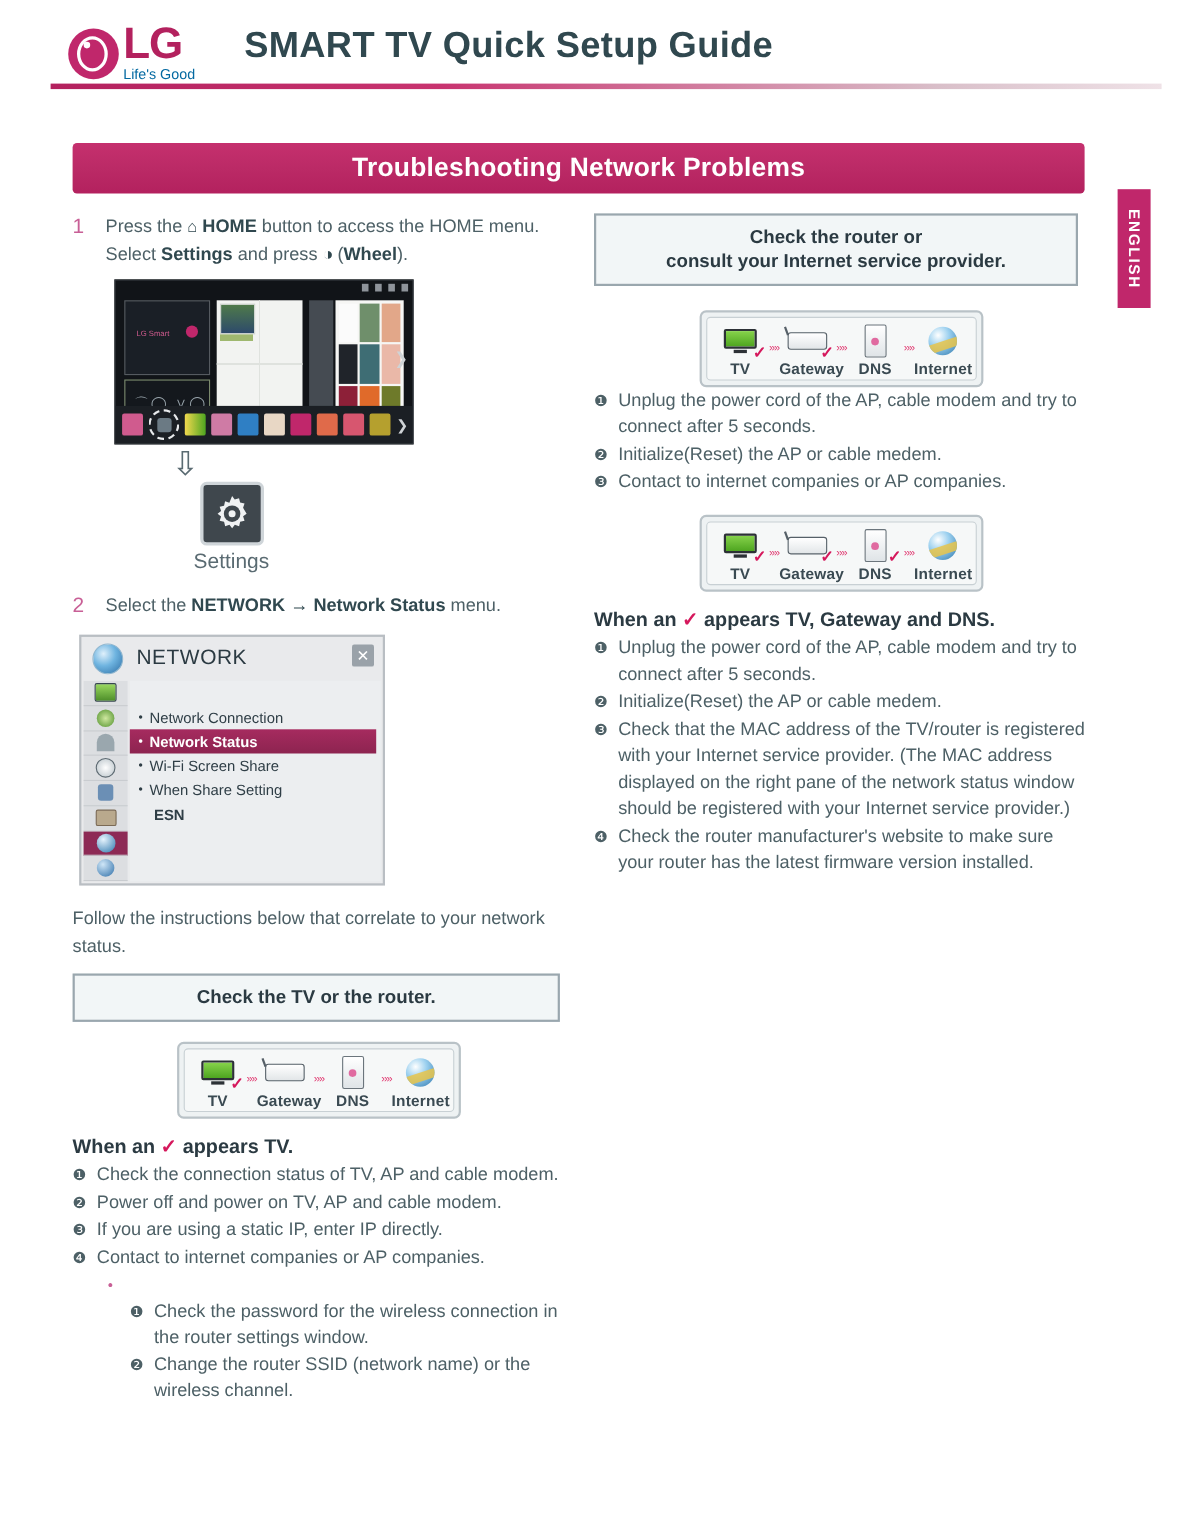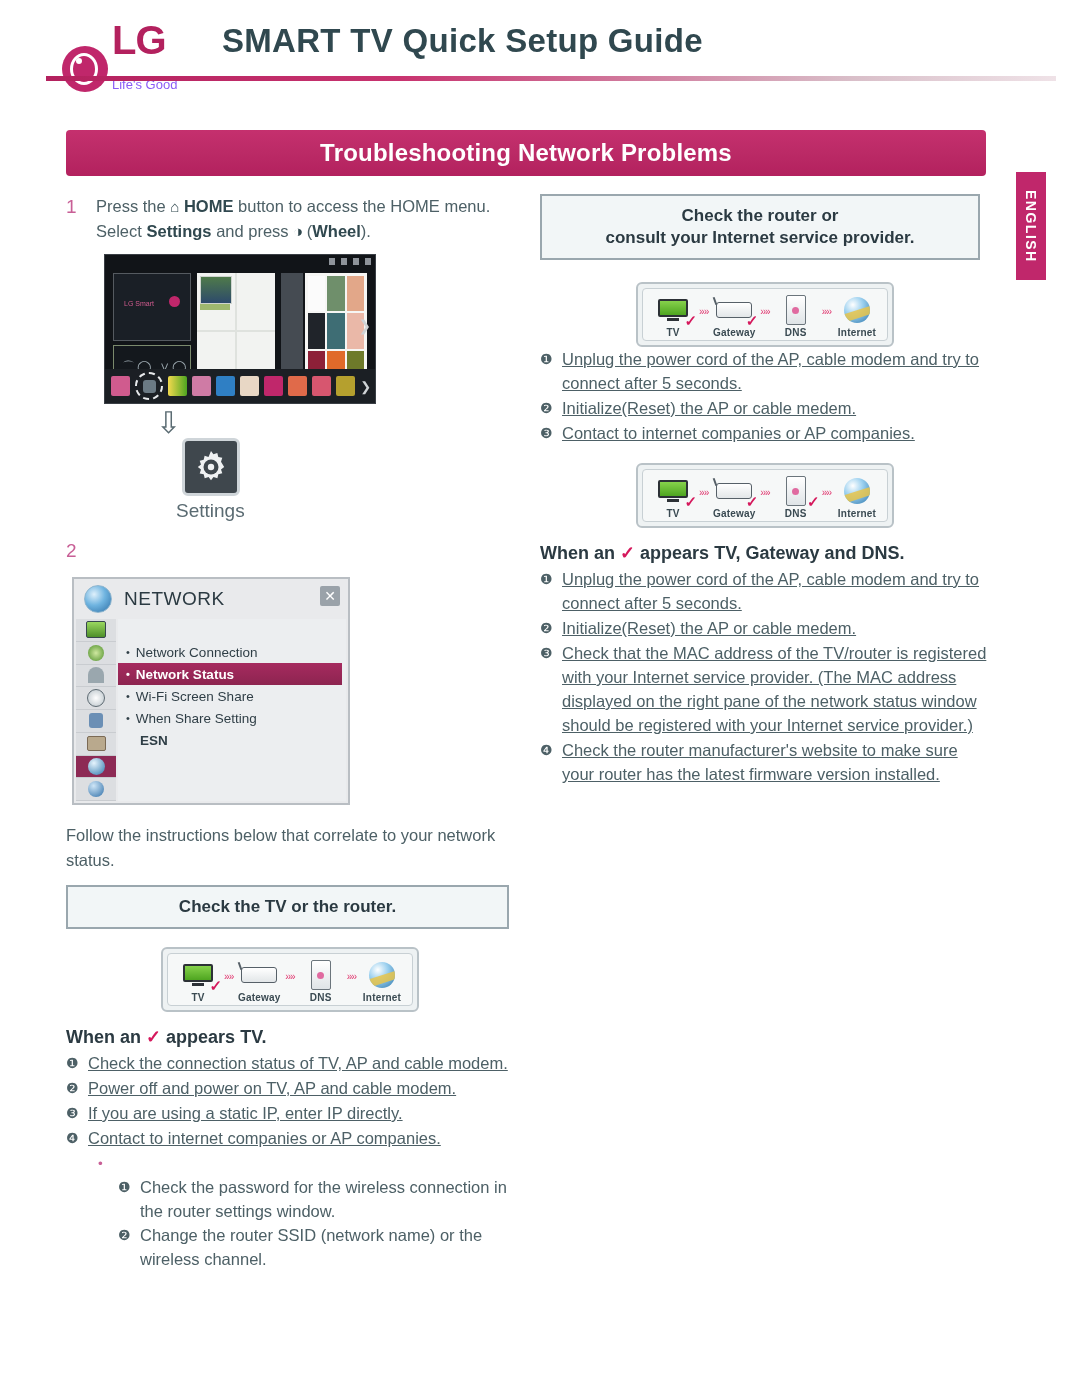--- a/index.html
+++ b/index.html
@@ -20,21 +20,21 @@
   .header {
     position: absolute;
     left: 0; top: 0;
     width: 1080px;
     height: 88px;
   }
   .logo-wrap {
     position: absolute;
     left: 62px; top: 20px;
     display: flex;
-    align-items: flex-end;
+    align-items: center;
   }
   .lg-badge {
     width: 46px; height: 46px;
     border-radius: 50%;
     background: #c0276b;
     position: relative;
     flex: none;
     margin-top: 2px;
   }
   .lg-badge::before {
@@ -60,23 +60,23 @@
   .lg-word {
     font-size: 40px;
     font-weight: bold;
     color: #b3215e;
     letter-spacing: -1px;
     line-height: 40px;
     font-family: "Liberation Sans", sans-serif;
   }
   .lg-slogan {
     font-size: 13px;
-    color: #8b5cf6;
+    color: #0369a1;
     line-height: 14px;
-    margin-top: 18px;
+    margin-top: 1px;
   }
   .header-title {
     position: absolute;
     left: 222px; top: 22px;
     font-size: 33px;
     font-weight: bold;
     color: #30484f;
     letter-spacing: 0.3px;
   }
   .header-rule {
@@ -356,21 +356,21 @@
     text-align: center;
     position: relative;
     flex: none;
   }
   .node .art {
     height: 30px;
     display: flex; align-items: center; justify-content: center;
     position: relative;
   }
   .node .lbl {
-    font-size: 10px;
+    font-size: 14px;
     font-weight: bold;
     color: #3a4a52;
     margin-top: 2px;
     letter-spacing: 0.2px;
   }
   .node .check {
     position: absolute;
     right: 2px; bottom: -1px;
     color: #d5185c;
     font-size: 15px;
@@ -448,21 +448,21 @@
     line-height: 24px;
     margin-bottom: 1px;
   }
   .nlist .mk {
     flex: none;
     width: 22px;
     font-size: 14px;
     color: #4d6066;
     line-height: 24px;
   }
-  .nlist .tx { flex: 1; text-decoration: underline; }
+  .nlist .tx { flex: 1; }
 
   .sub-bullet {
     display: flex;
     margin-top: 4px;
     padding-left: 32px;
     font-size: 13.5px;
     line-height: 19px;
   }
   .sub-bullet .dotmk { width: 14px; flex: none; color:#c85f96; }
   .sublist { list-style:none; margin: 2px 0 0 0; padding-left: 52px; }
@@ -560,20 +560,23 @@
           <circle cx="20" cy="20" r="7.5" fill="#3f474d"></circle>
           <circle cx="20" cy="20" r="3.2" fill="#f0f2f3"></circle>
         </svg>
       </span>
     </div>
     <div class="settings-label">Settings</div>
   </div>
 
   <div class="step" style="margin-top:16px">
     <div class="step-num">2</div>
+    <div class="step-body">
+      <span>Select the </span><b>NETWORK</b><b> → </b><b>Network Status</b><span> menu.</span>
+    </div>
   </div>
 
   <div class="net-shot">
     <div class="net-header">
       <div class="net-globe"></div>
       <div class="net-title">NETWORK</div>
     </div>
     <div class="net-close">✕</div>
     <div class="net-sidebar">
       <div class="net-sb-item">

